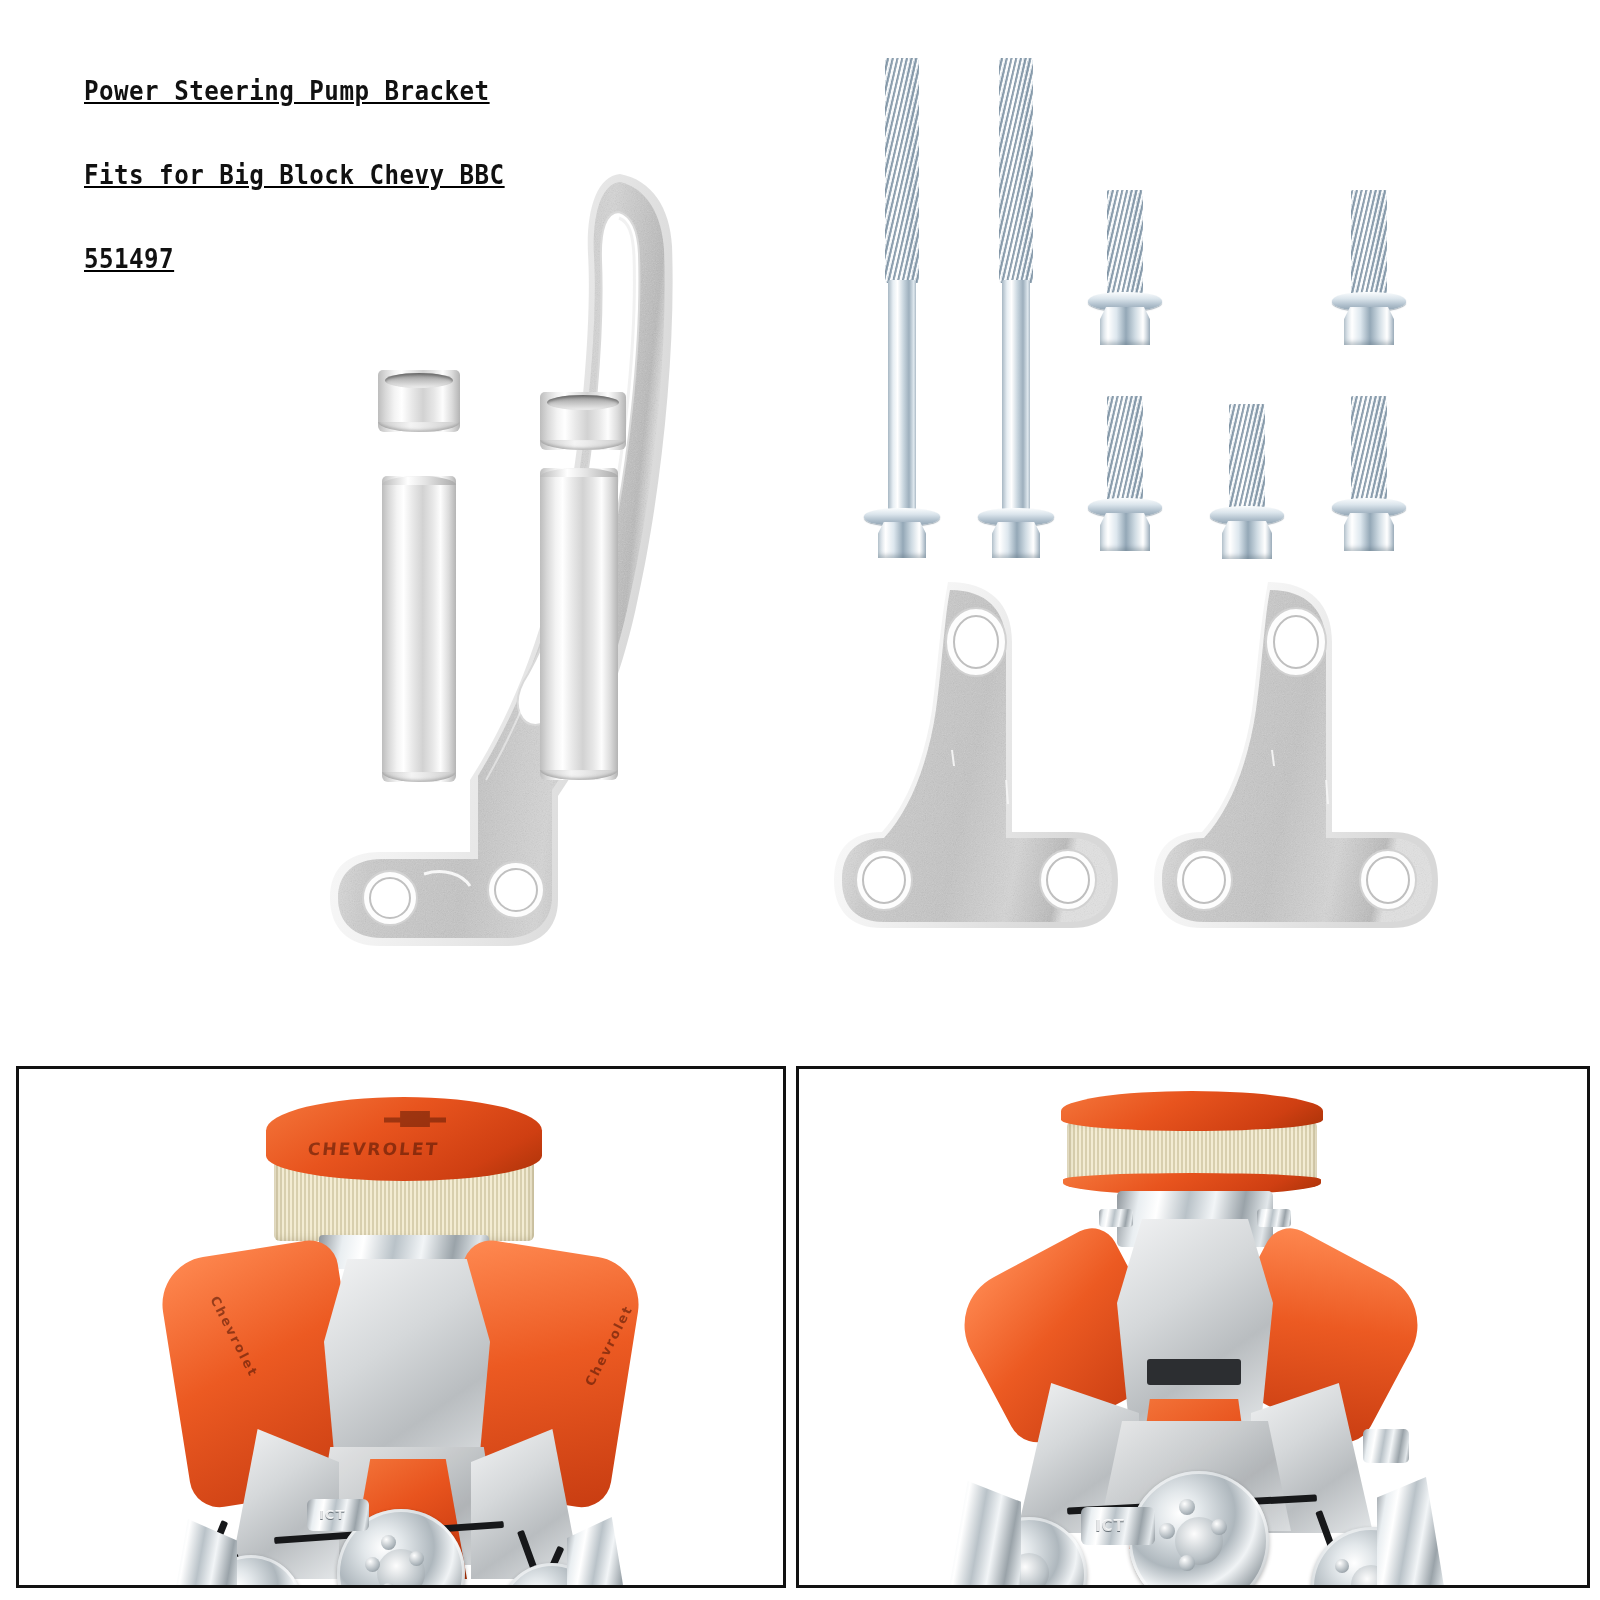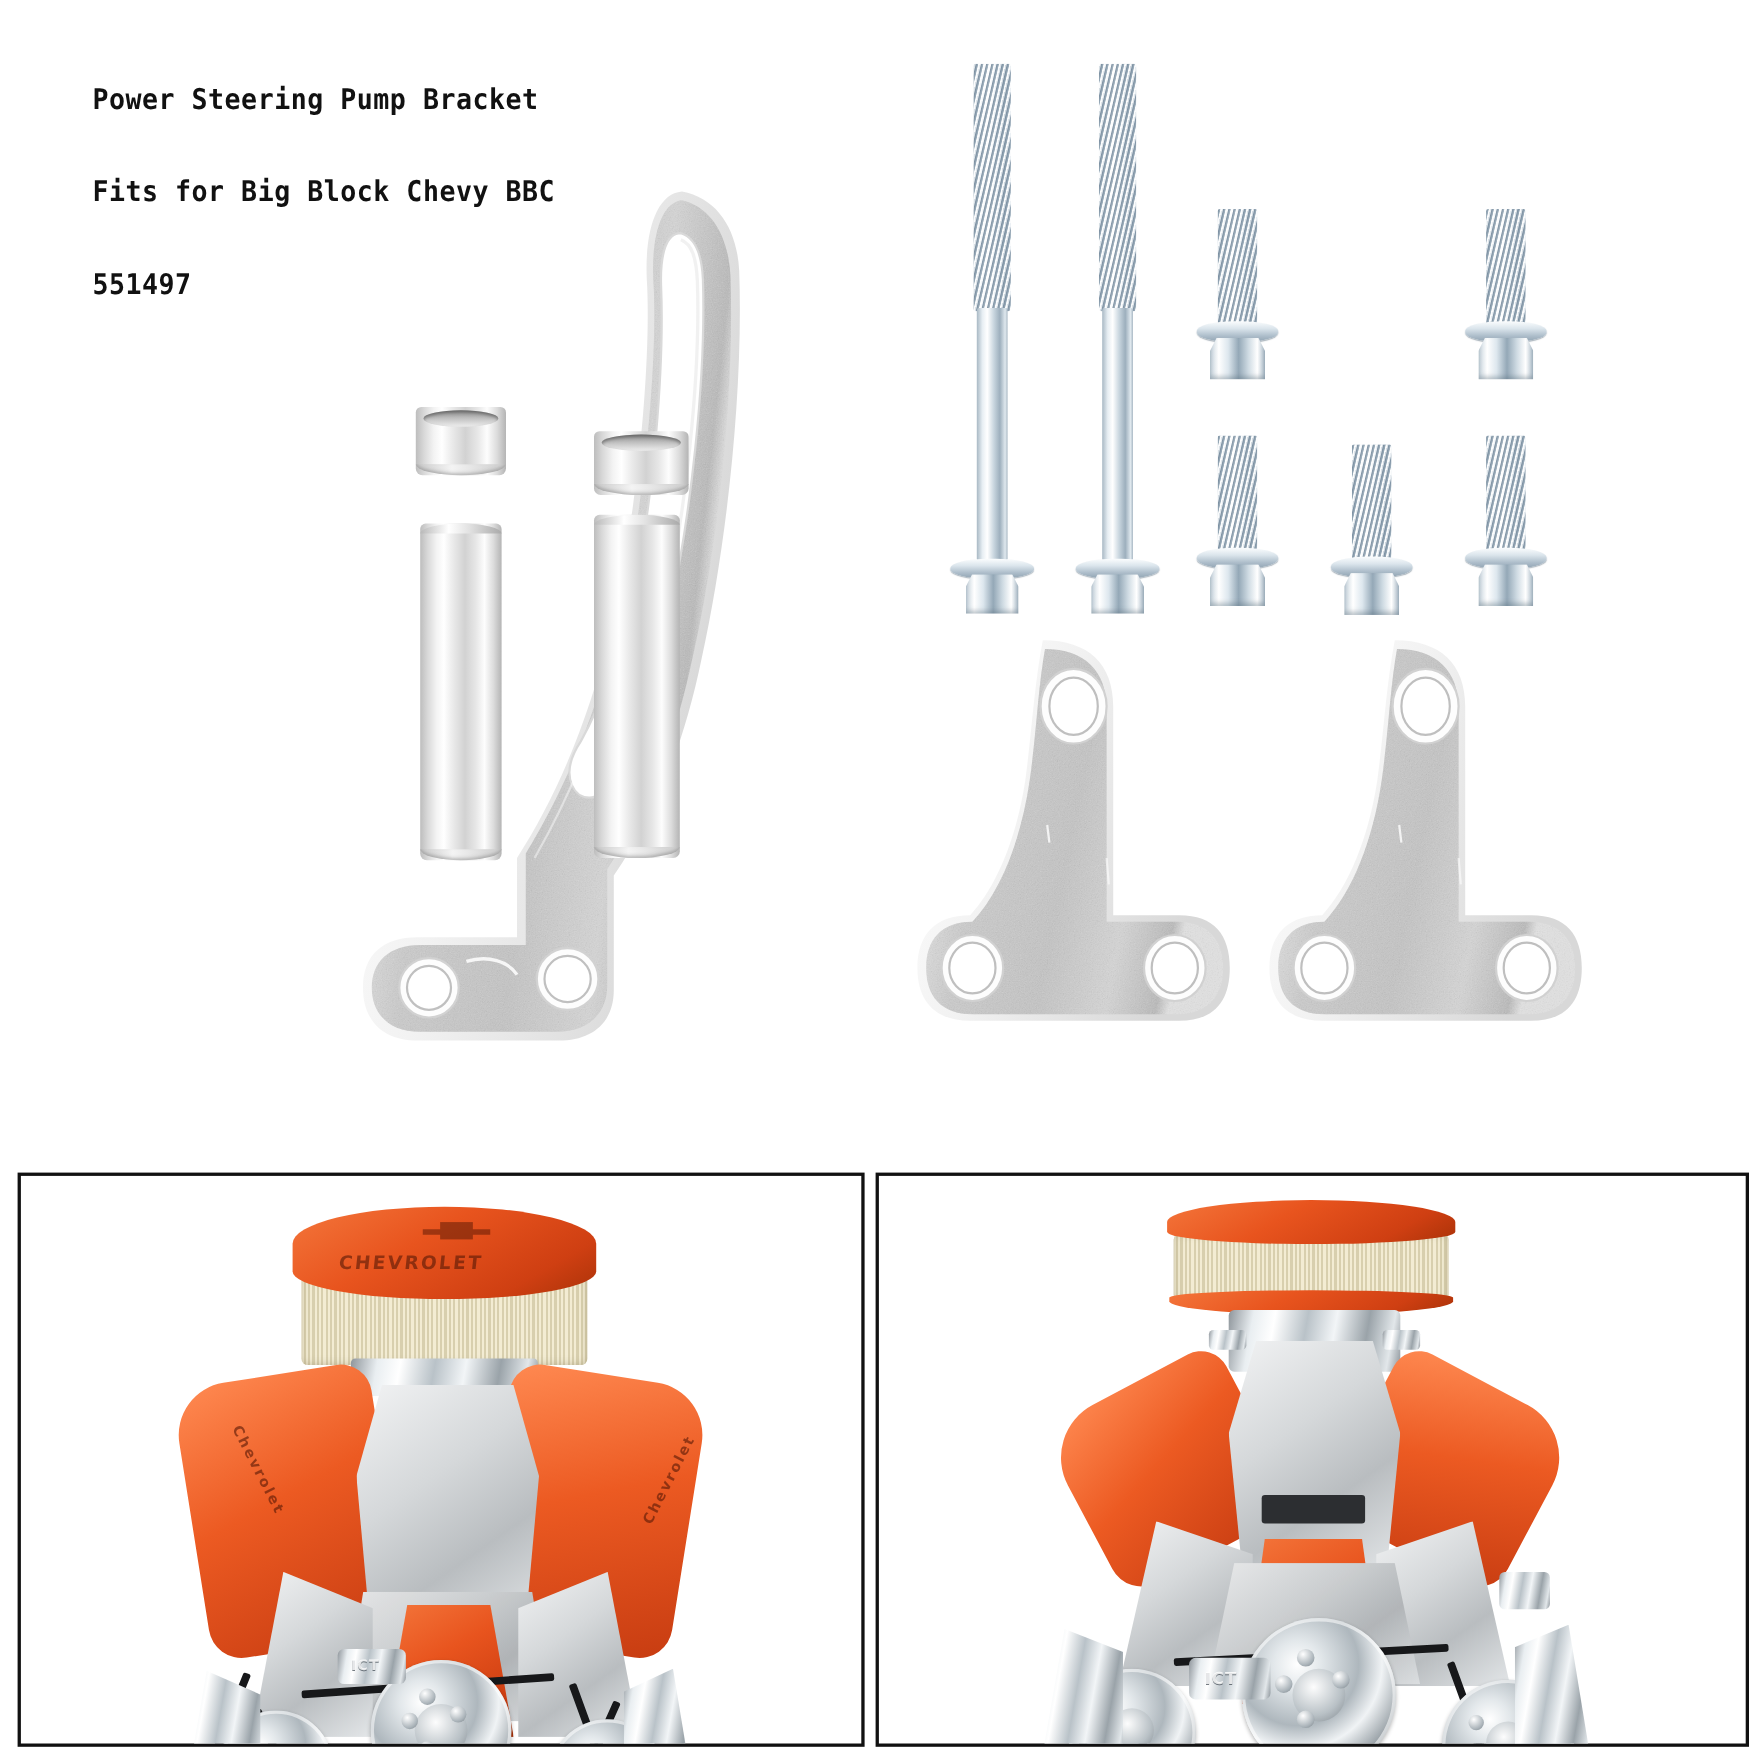--- a/index.html
+++ b/index.html
@@ -1,21 +1,21 @@
 <!DOCTYPE html>
 <html><head>
 <meta charset="utf-8">
 <title>Power Steering Pump Bracket</title>
 <style>
   html,body{margin:0;padding:0;background:#ffffff;}
   body{width:1600px;height:1600px;position:relative;overflow:hidden;
        font-family:"DejaVu Sans Mono", monospace;}
 
   
-  #title-block{position:absolute;left:84px;top:78px;width:560px;}
+  #title-block{position:absolute;left:84px;top:78px;width:560px;text-decoration:underline;}
   .title-line{font-family:"DejaVu Sans Mono", monospace;
               font-weight:bold;color:#111111;font-size:26px;
               letter-spacing:0.5px;line-height:1;margin-bottom:58px;
               white-space:nowrap;transform:scaleX(0.93);transform-origin:left center;}
   .title-line.last{margin-bottom:0;}
 
   
   .part{position:absolute;}
 
   

